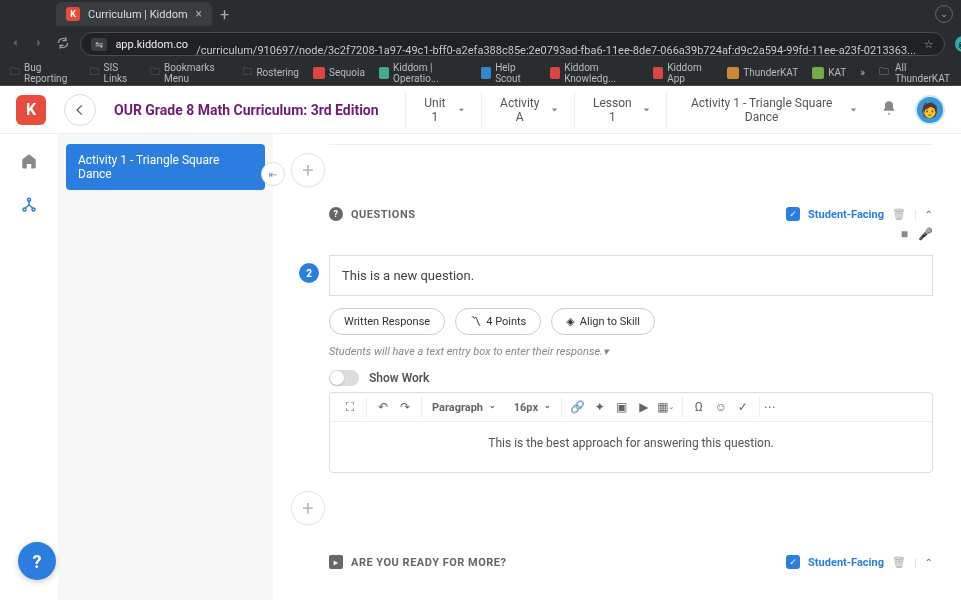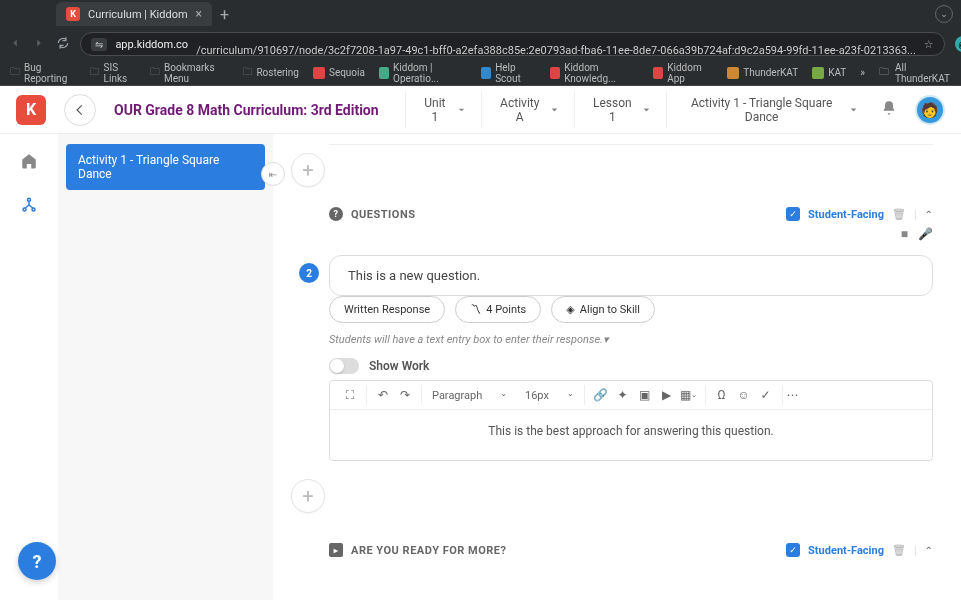--- a/index.html
+++ b/index.html
@@ -59,34 +59,34 @@
 .section-head-row { display:flex; align-items:center; }
 .sf-group { margin-left:auto; display:flex; align-items:center; gap:8px; font-size:11px;}
 .sf-check { width:14px; height:14px; background:#2b7de0; border-radius:3px; color:#fff; display:flex; align-items:center; justify-content:center; font-size:9px;}
 .sf-label { color:#2b7de0; font-weight:700; }
 .trash { color:#aaa; }
 .collapse { color:#666; font-size:10px;}
 .media-row { display:flex; justify-content:flex-end; gap:10px; margin-top:6px; color:#888; font-size:12px;}
 
 .q-block { margin-left: 38px; margin-top: 14px; position: relative; }
 .q-num { position:absolute; left:-30px; top:8px; width:20px; height:20px; background:#2b7de0; color:#fff; border-radius:50%; font-size:10px; font-weight:bold; display:flex; align-items:center; justify-content:center;}
-.q-input { width: 100%; border: 1px solid #ddd; border-radius: 12px; padding: 12px 18px; font-size: 13px; color: #444; }
-.q-controls { display:flex; gap:10px; }
+.q-input { width: 100%; border: 1px solid #ddd; border-radius: 0; padding: 12px 12px; font-size: 13px; color: #444; }
+.q-controls { display:flex; gap:10px; margin-top:12px; }
 .pill { border:1px solid #ccc; border-radius: 16px; padding: 6px 14px; font-size: 11px; color:#333; display:flex; align-items:center; gap:5px; background:#fff;}
 .hint { font-size: 11px; font-style: italic; color: #888; margin-top: 10px; }
 .cursor { display:inline-block; width:6px; height:10px; position:relative;}
 .toggle-row { display:flex; align-items:center; gap:10px; margin-top:12px; font-size:12px; color:#555; font-weight:600;}
 .toggle { width:30px; height:16px; background:#ddd; border-radius:10px; position:relative;}
 .toggle::after { content:""; position:absolute; width:14px; height:14px; background:#fff; border-radius:50%; top:1px; left:1px; box-shadow:0 1px 2px rgba(0,0,0,0.2);}
 .note-label { font-size:10px; font-weight:700; color:#777; letter-spacing:0.5px; margin-top:20px;}
 .editor { border:1px solid #ddd; border-radius:4px; margin-top:6px;}
 .toolbar { display:flex; align-items:center; border-bottom:1px solid #eee; padding:4px 6px; gap:2px; color:#666;}
 .tb-group { display:flex; align-items:center; gap:6px; padding:0 6px; }
 .tb-sep { width:1px; height:20px; background:#eee; }
-.tb-sel { display:flex; align-items:flex-start; gap:18px; font-size:11px; padding:3px 8px; }
+.tb-sel { display:flex; align-items:flex-start; gap:6px; font-size:11px; padding:3px 8px;font-weight:bold; }
 .tb-ic { width:16px; height:16px; display:flex; align-items:center; justify-content:center; font-size:12px;}
 .editor-body { padding: 14px; font-size: 12px; color:#555; min-height: 50px; text-align: center;}
 
 .section-block-2 { margin-top: 30px; }
 
 .help-fab { position: fixed; bottom: 20px; left: 18px; width: 38px; height: 38px; background: #2b7de0; border-radius: 50%; color:#fff; display:flex; align-items:center; justify-content:center; font-size:18px; font-weight:bold; box-shadow:0 2px 6px rgba(0,0,0,0.2);}
 
 .hr-top { height:1px; background:#fff; border-top:1px solid #eee; margin-left:38px; margin-bottom:0;}
 </style>
 </head>

